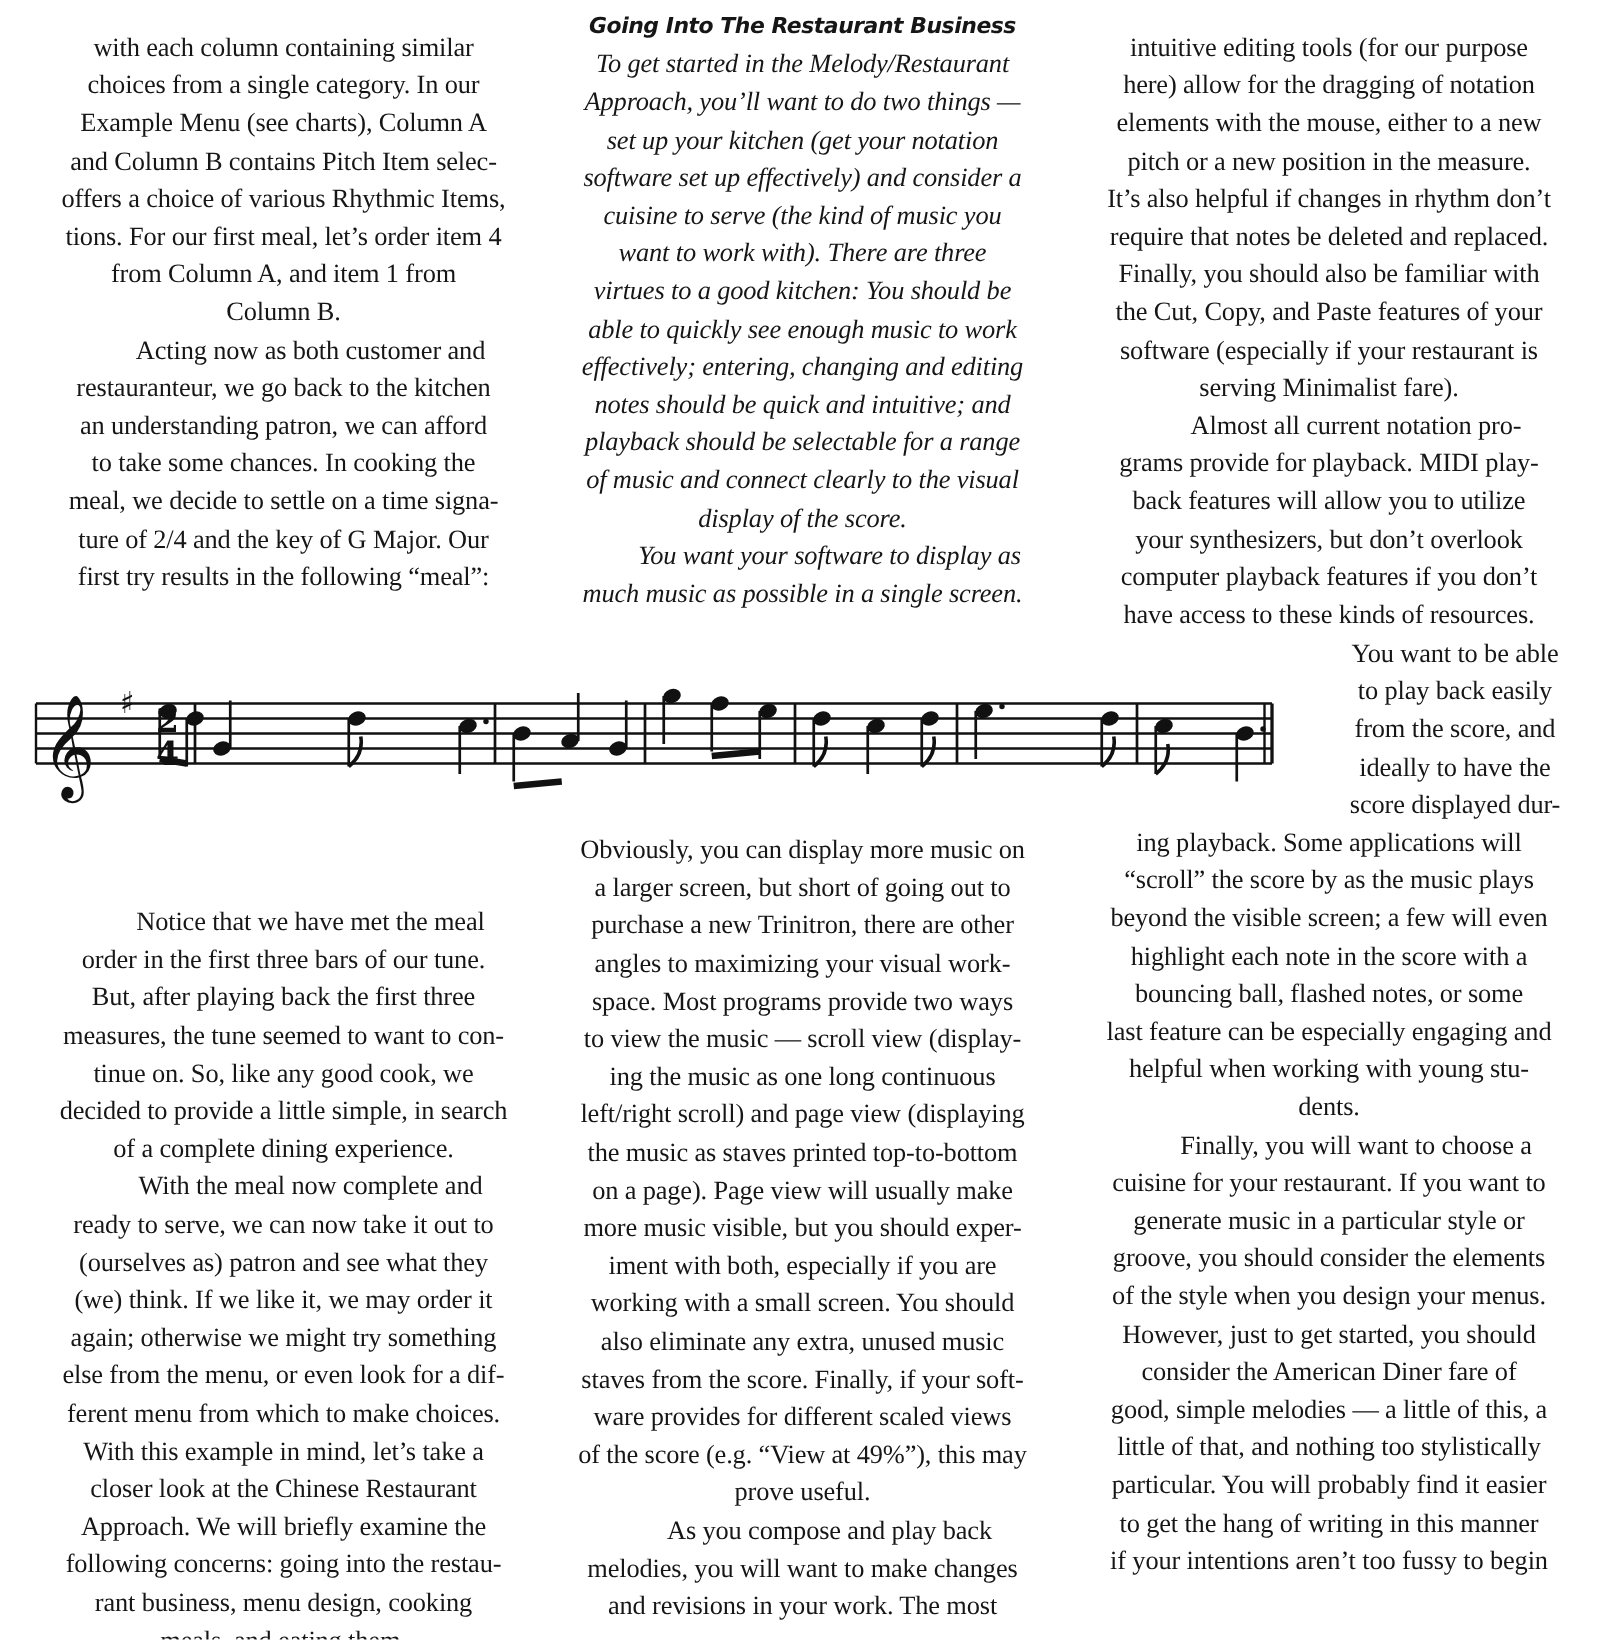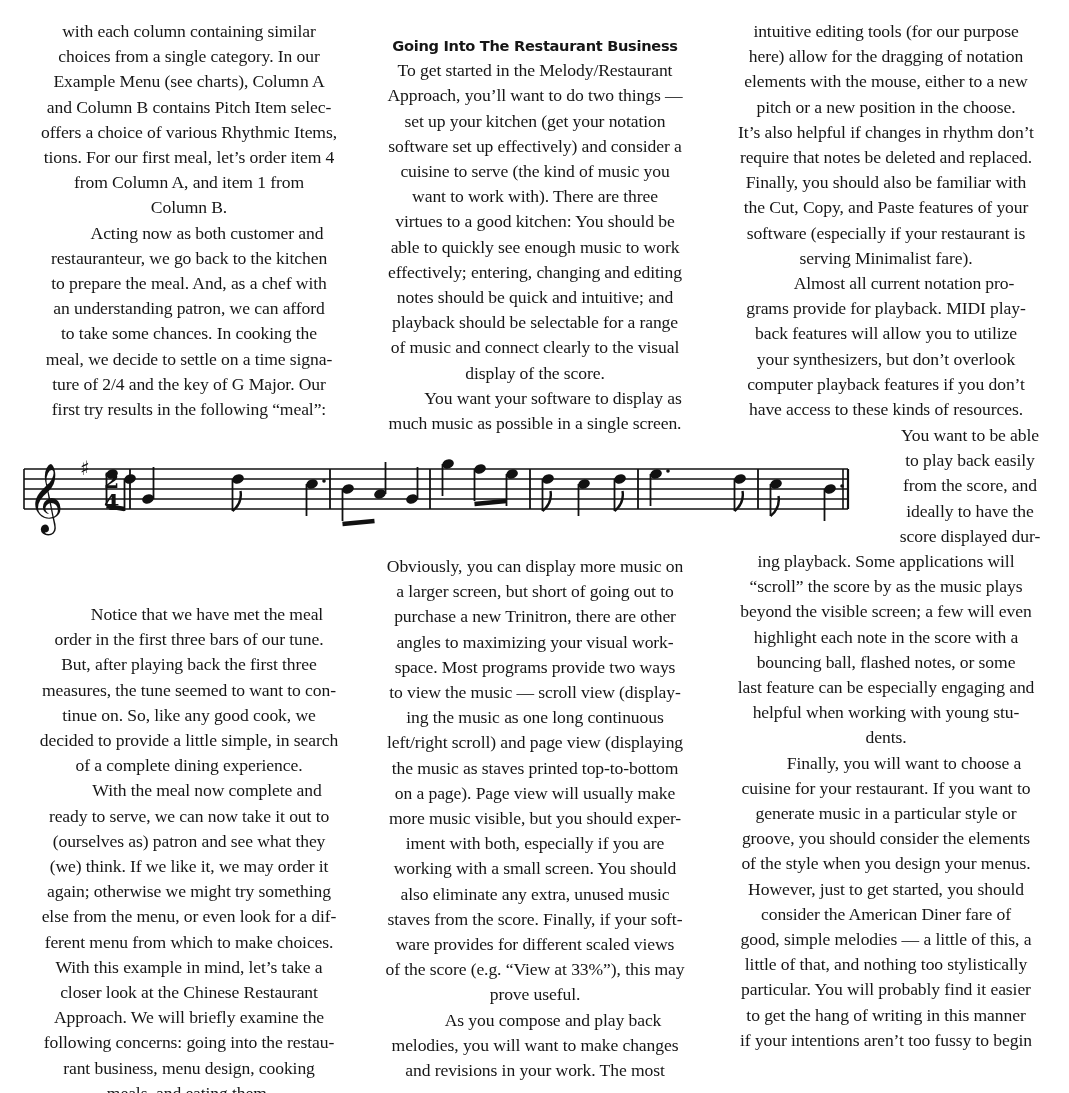--- a/index.html
+++ b/index.html
@@ -11,21 +11,21 @@
   .col {
     position: absolute;
     font-size: 17.6px;
     line-height: 25.2px;
     letter-spacing: -0.1px;
     text-align: center;
   }
   .col p { margin: 0; white-space: nowrap; }
   .col p.indent { text-indent: 36px; }
   #col1-top { left: 24px; top: 19px; width: 330px; }
-  #col2-top { left: 370px; top: 33px; width: 330px; }
+  #col2-top { left: 370px; top: 5px; width: 330px; font-style: italic; }
   #col3-top { left: 716px; top: 19px; width: 340px; }
   #col3-side { left: 880px; top: 423px; width: 180px; }
   #col1-bot { left: 24px; top: 554px; width: 330px; margin-top: 48px; }
   #col2-bot { left: 370px; top: 554px; width: 330px; }
   #col3-bot { left: 716px; top: 549px; width: 340px; }
   .heading {
     font-family: "DejaVu Sans", "Liberation Sans", sans-serif;
     font-weight: bold;
     font-size: 14.6px;
     line-height: 25.2px;
@@ -47,21 +47,20 @@
     <p>Example Menu (see charts), Column A</p>
     <p>and Column B contains Pitch Item selec-</p>
     <p>offers a choice of various Rhythmic Items,</p>
     <p>tions. For our first meal, let’s order item 4</p>
     <p>from Column A, and item 1 from</p>
     <p>Column B.</p>
   </div>
   <div>
     <p class="indent">Acting now as both customer and</p>
     <p>restauranteur, we go back to the kitchen</p>
-    <p>to prepare the meal. And, as a chef with</p>
     <p>an understanding patron, we can afford</p>
     <p>to take some chances. In cooking the</p>
     <p>meal, we decide to settle on a time signa-</p>
     <p>ture of 2/4 and the key of G Major. Our</p>
     <p>first try results in the following “meal”:</p>
   </div>
 </div>
 
 <div class="col" id="col2-top">
   <h2 class="heading">Going Into The Restaurant Business</h2>
@@ -84,21 +83,21 @@
     <p class="indent">You want your software to display as</p>
     <p>much music as possible in a single screen.</p>
   </div>
 </div>
 
 <div class="col" id="col3-top">
   <div>
     <p>intuitive editing tools (for our purpose</p>
     <p>here) allow for the dragging of notation</p>
     <p>elements with the mouse, either to a new</p>
-    <p>pitch or a new position in the choose.</p>
+    <p>pitch or a new position in the measure.</p>
     <p>It’s also helpful if changes in rhythm don’t</p>
     <p>require that notes be deleted and replaced.</p>
     <p>Finally, you should also be familiar with</p>
     <p>the Cut, Copy, and Paste features of your</p>
     <p>software (especially if your restaurant is</p>
     <p>serving Minimalist fare).</p>
   </div>
   <div>
     <p class="indent">Almost all current notation pro-</p>
     <p>grams provide for playback. MIDI play-</p>
@@ -227,21 +226,21 @@
     <p>ing the music as one long continuous</p>
     <p>left/right scroll) and page view (displaying</p>
     <p>the music as staves printed top-to-bottom</p>
     <p>on a page). Page view will usually make</p>
     <p>more music visible, but you should exper-</p>
     <p>iment with both, especially if you are</p>
     <p>working with a small screen. You should</p>
     <p>also eliminate any extra, unused music</p>
     <p>staves from the score. Finally, if your soft-</p>
     <p>ware provides for different scaled views</p>
-    <p>of the score (e.g. “View at 33%”), this may</p>
+    <p>of the score (e.g. “View at 49%”), this may</p>
     <p>prove useful.</p>
   </div>
   <div>
     <p class="indent">As you compose and play back</p>
     <p>melodies, you will want to make changes</p>
     <p>and revisions in your work. The most</p>
   </div>
 </div>
 
 <div class="col" id="col3-bot">

